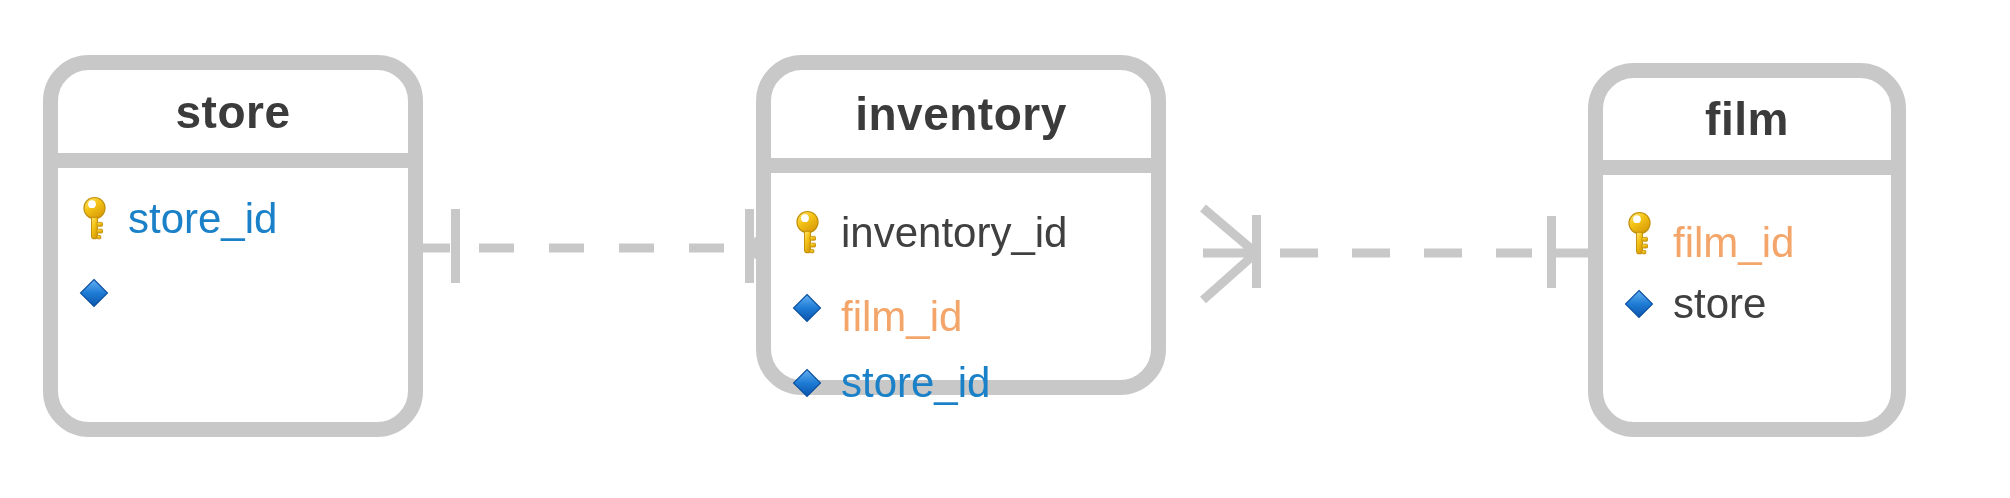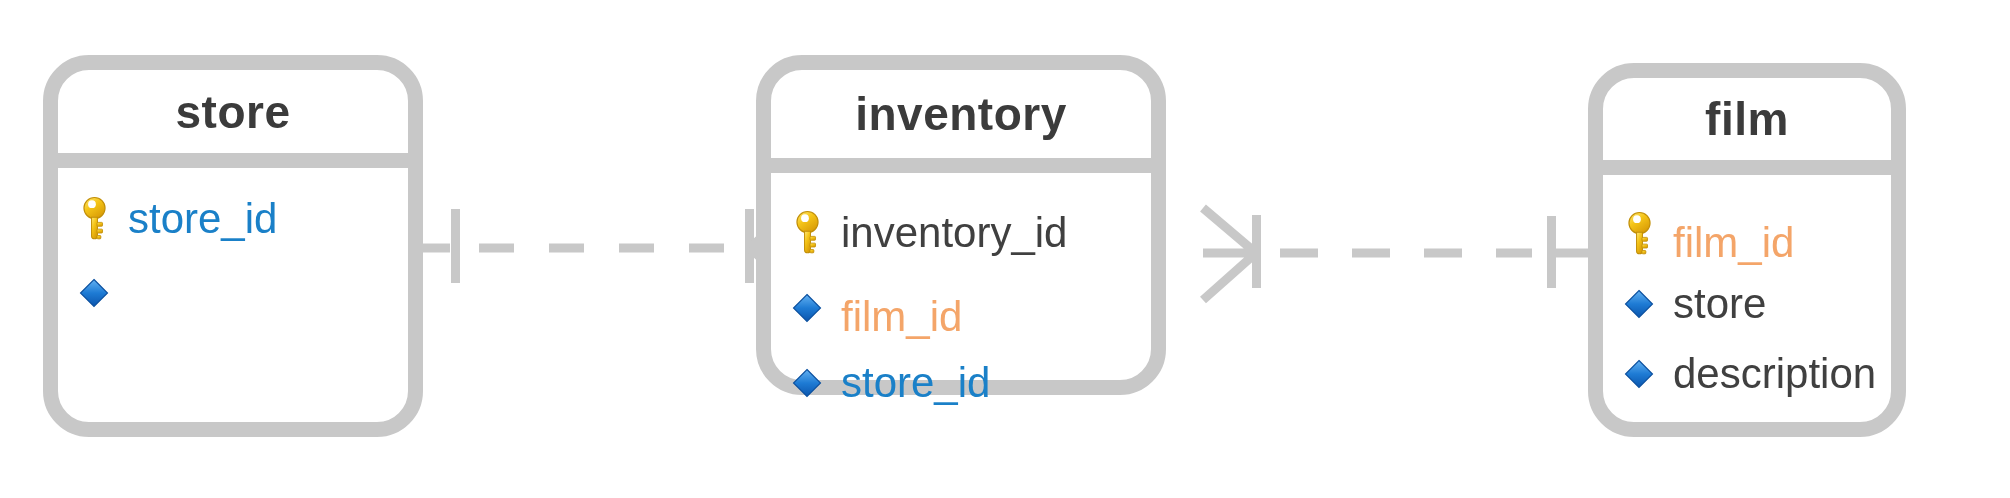--- a/index.html
+++ b/index.html
@@ -202,24 +202,16 @@
         <span class="fname c-orange">film_id</span>
       </div>
       <div class="row">
         <span class="icon-box">
             <svg class="icon-diamond">
               <use href="#sym-diamond"></use>
             </svg>
           </span>
         <span class="fname c-plain">store</span>
       </div>
-      <div class="row">
-        <span class="icon-box">
-            <svg class="icon-diamond">
-              <use href="#sym-diamond"></use>
-            </svg>
-          </span>
-        <span class="fname c-plain">description</span>
-      </div>
     </div>
   </div>
 
 </div>
 
 </body></html>

